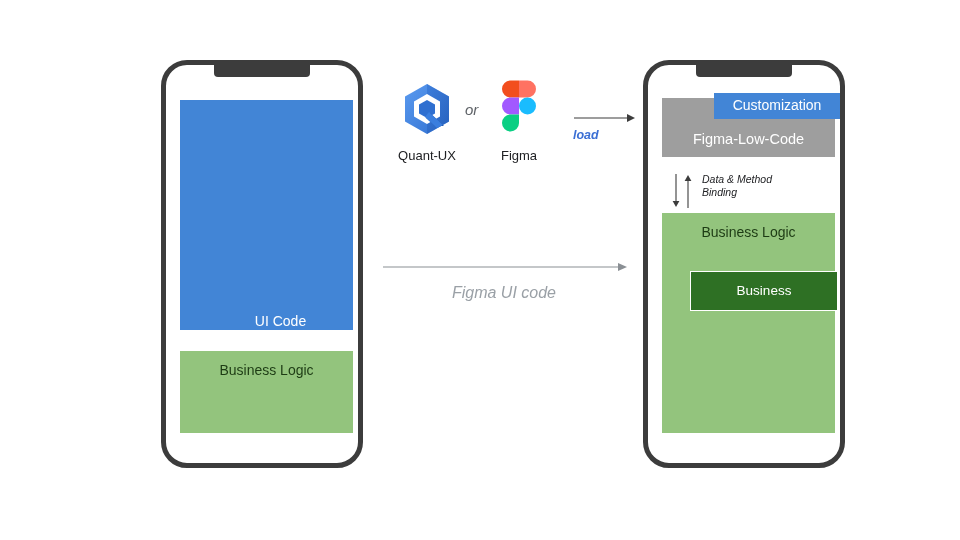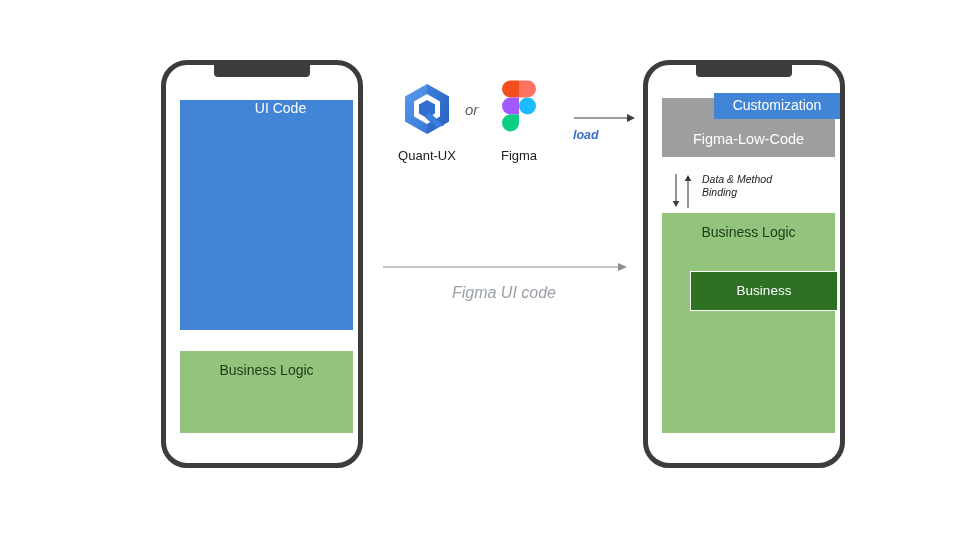--- a/index.html
+++ b/index.html
@@ -55,21 +55,21 @@
     font-size: 13.5px;
     line-height: 1.25;
   }
 
   
   .ui-code {
     left: 14px; top: 35px;
     width: 173px; height: 230px;
     background: #4285d6;
     color: #ffffff;
-    align-items: flex-start;
+    align-items: flex-end;
     font-size: 14px;
     padding-left: 28px;
   }
   .biz-left {
     left: 14px; top: 286px;
     width: 173px; height: 82px;
     background: #93c47d;
     color: #1d3b14;
     align-items: flex-start;
     padding-top: 11px;

